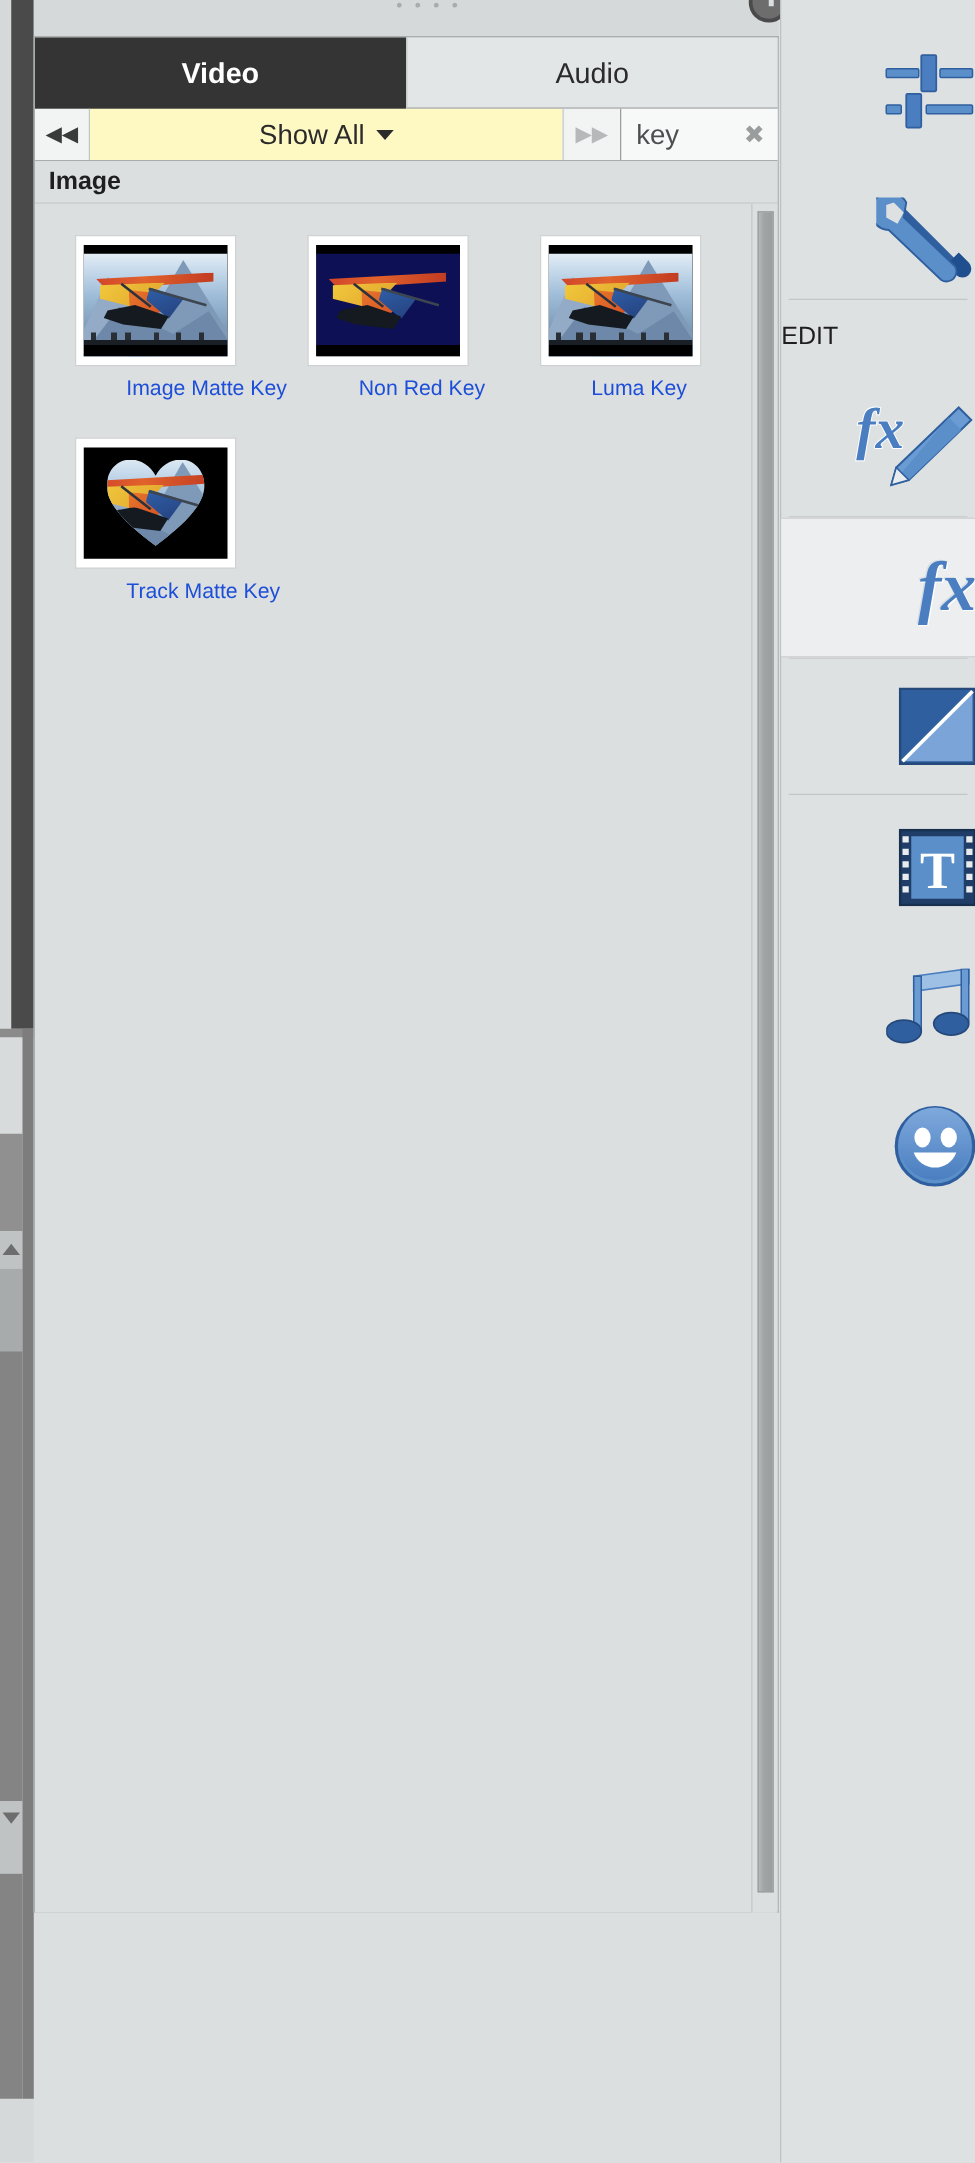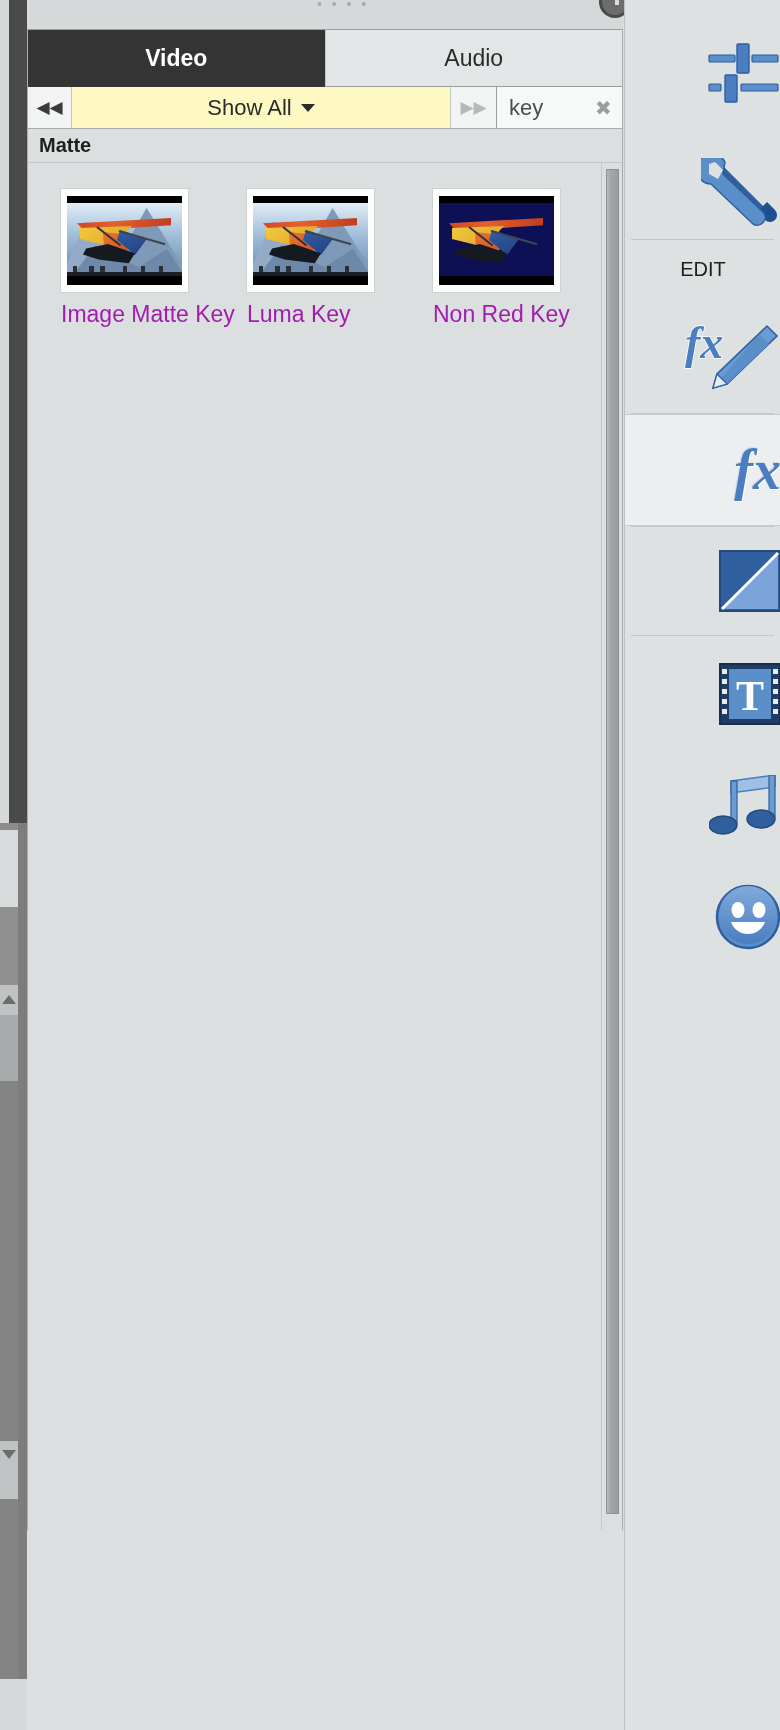--- a/index.html
+++ b/index.html
@@ -68,21 +68,21 @@
                 font-size: 20px; font-weight: bold; color: #1f1f1f;
                 background: #dcdfe0; border-bottom: 1px solid #c4c7c8; }
 
   
   .scroll-area { position: relative; height: calc(1501px - 57px - 42px - 35px); background: #dcdfe0; overflow: hidden; }
   .grid { display: flex; flex-wrap: wrap; padding: 26px 0 0 33px; gap: 0; }
   .item { width: 186px; display: flex; flex-direction: column; align-items: flex-start; margin-bottom: 30px; }
   .thumb-frame { width: 127px; height: 103px; background: #ffffff; padding: 7px 6px;
                  box-shadow: 0 0 0 1px #cfd2d3; }
   .thumb { width: 115px; height: 89px; position: relative; overflow: hidden; background: #000; }
-  .item-label { margin-top: 9px; font-size: 23px; color: #a21caf; white-space: nowrap; }
+  .item-label { margin-top: 9px; font-size: 17px; color: #1d4ed8; white-space: nowrap; margin-left: 40px; }
 
   
   .sky { position:absolute; inset:0; background: linear-gradient(180deg,#f3f6f8 0%,#cfe0ef 18%,#9fbdd8 45%,#7f9fbe 72%,#6a87a4 100%); }
   .bar-top { position:absolute; left:0; right:0; top:0; height:7px; background:#000; }
   .bar-bot { position:absolute; left:0; right:0; bottom:0; height:9px; background:#000; }
   .mtn { position:absolute; background:#8ba4c0; }
   .mtn.a { left:-10px; top:20px; width:70px; height:70px;
            clip-path: polygon(0% 100%, 42% 8%, 100% 100%); background:#93abc6; }
   .mtn.b { left:34px; top:12px; width:95px; height:80px;
            clip-path: polygon(0% 100%, 48% 0%, 100% 100%); background:#7f9ab8; }
@@ -126,21 +126,21 @@
              border-left: 1px solid #c4c7c8; }
   .vthumb  { position: absolute; left: 4px; top: 6px; width: 13px; height: 1345px;
              background: linear-gradient(90deg,#b6b9ba,#a2a5a6 35%,#9a9d9e); border: 1px solid #8e9192; }
 
   
   .rail { position: absolute; left: 624px; top: 0; width: 156px; height: 1730px; background: #dee1e2;
           border-left: 1px solid #bfc2c3; }
   .rail-cell { width: 156px; display: flex; align-items: center; justify-content: flex-end; position: relative; }
   .rail-cell.sel { background: #eceeef; border-top: 1px solid #c9cccd; border-bottom: 1px solid #c9cccd; }
   .rail-sep { height: 1px; background: #c4c7c8; margin: 0 6px; }
-  .rail-label { width: 156px; text-align: center; font-size: 20px; color: #1f1f1f; padding: 18px 0 14px; }
+  .rail-label { width: 156px; text-align: left; font-size: 20px; color: #1f1f1f; padding: 18px 0 14px; }
   .fx-glyph { font-family: "Liberation Serif", serif; font-style: italic; font-weight: bold;
               font-size: 56px; color: #4a7ec0; text-shadow: 1px 1px 0 #ffffff, -1px -1px 0 #2f5f9e20; }
 </style>
 </head>
 <body>
 
 <div id="root">
 
   <div class="left-strip">
     <div class="ls-dark"></div>
@@ -184,21 +184,21 @@
       </div>
       <div class="nav-btn dim">
         <span>▶▶</span>
       </div>
       <div class="searchbox">
         <input type="text" value="key" style="">
         <span class="clear-x">✖</span>
       </div>
     </div>
 
-    <div class="cat-header">Matte</div>
+    <div class="cat-header">Image</div>
 
     <div class="scroll-area">
       <div class="grid">
 
         <div class="item">
           <div class="thumb-frame">
             <div class="thumb">
               <div class="sky"></div>
               <div class="mtn a"></div>
                 <div class="mtn b"></div>
@@ -216,20 +216,40 @@
                 <div class="pilot"></div>
               <div class="bar-top"></div>
                 <div class="bar-bot"></div>
             </div>
           </div>
           <div class="item-label">Image Matte Key</div>
         </div>
 
         <div class="item">
           <div class="thumb-frame">
+            <div class="thumb nonred">
+              <div class="sky"></div>
+              <div class="wing">
+                  <i class="w-red"></i>
+                  <i class="w-yellow"></i>
+                  <i class="w-orange"></i>
+                  <i class="w-blue"></i>
+                </div>
+              <div class="spar"></div>
+                <div class="spar2"></div>
+                <div class="pilot"></div>
+              <div class="bar-top"></div>
+                <div class="bar-bot"></div>
+            </div>
+          </div>
+          <div class="item-label">Non Red Key</div>
+        </div>
+
+        <div class="item">
+          <div class="thumb-frame">
             <div class="thumb">
               <div class="sky"></div>
               <div class="mtn a"></div>
                 <div class="mtn b"></div>
                 <div class="mtn c"></div>
               <div class="skyline"></div>
                 <div class="skyline-base"></div>
               <div class="wing">
                   <i class="w-red"></i>
                   <i class="w-yellow"></i>
@@ -241,38 +261,42 @@
                 <div class="pilot"></div>
               <div class="bar-top"></div>
                 <div class="bar-bot"></div>
             </div>
           </div>
           <div class="item-label">Luma Key</div>
         </div>
 
         <div class="item">
           <div class="thumb-frame">
-            <div class="thumb nonred">
-              <div class="sky"></div>
-              <div class="wing">
-                  <i class="w-red"></i>
-                  <i class="w-yellow"></i>
-                  <i class="w-orange"></i>
-                  <i class="w-blue"></i>
+            <div class="thumb matte">
+              <div class="heart-wrap">
+                <div class="heart-inner">
+                  <div class="sky"></div>
+                  <div class="mtn a"></div>
+                    <div class="mtn b"></div>
+                    <div class="mtn c"></div>
+                  <div class="wing">
+                      <i class="w-red"></i>
+                      <i class="w-yellow"></i>
+                      <i class="w-orange"></i>
+                      <i class="w-blue"></i>
+                    </div>
+                  <div class="spar"></div>
+                    <div class="spar2"></div>
+                    <div class="pilot"></div>
                 </div>
-              <div class="spar"></div>
-                <div class="spar2"></div>
-                <div class="pilot"></div>
-              <div class="bar-top"></div>
-                <div class="bar-bot"></div>
+              </div>
             </div>
           </div>
-          <div class="item-label">Non Red Key</div>
+          <div class="item-label">Track Matte Key</div>
         </div>
-
 
       </div>
     </div>
 
     <div class="vscroll">
       <div class="vthumb"></div>
     </div>
   </div>
 
   <div class="rail">

